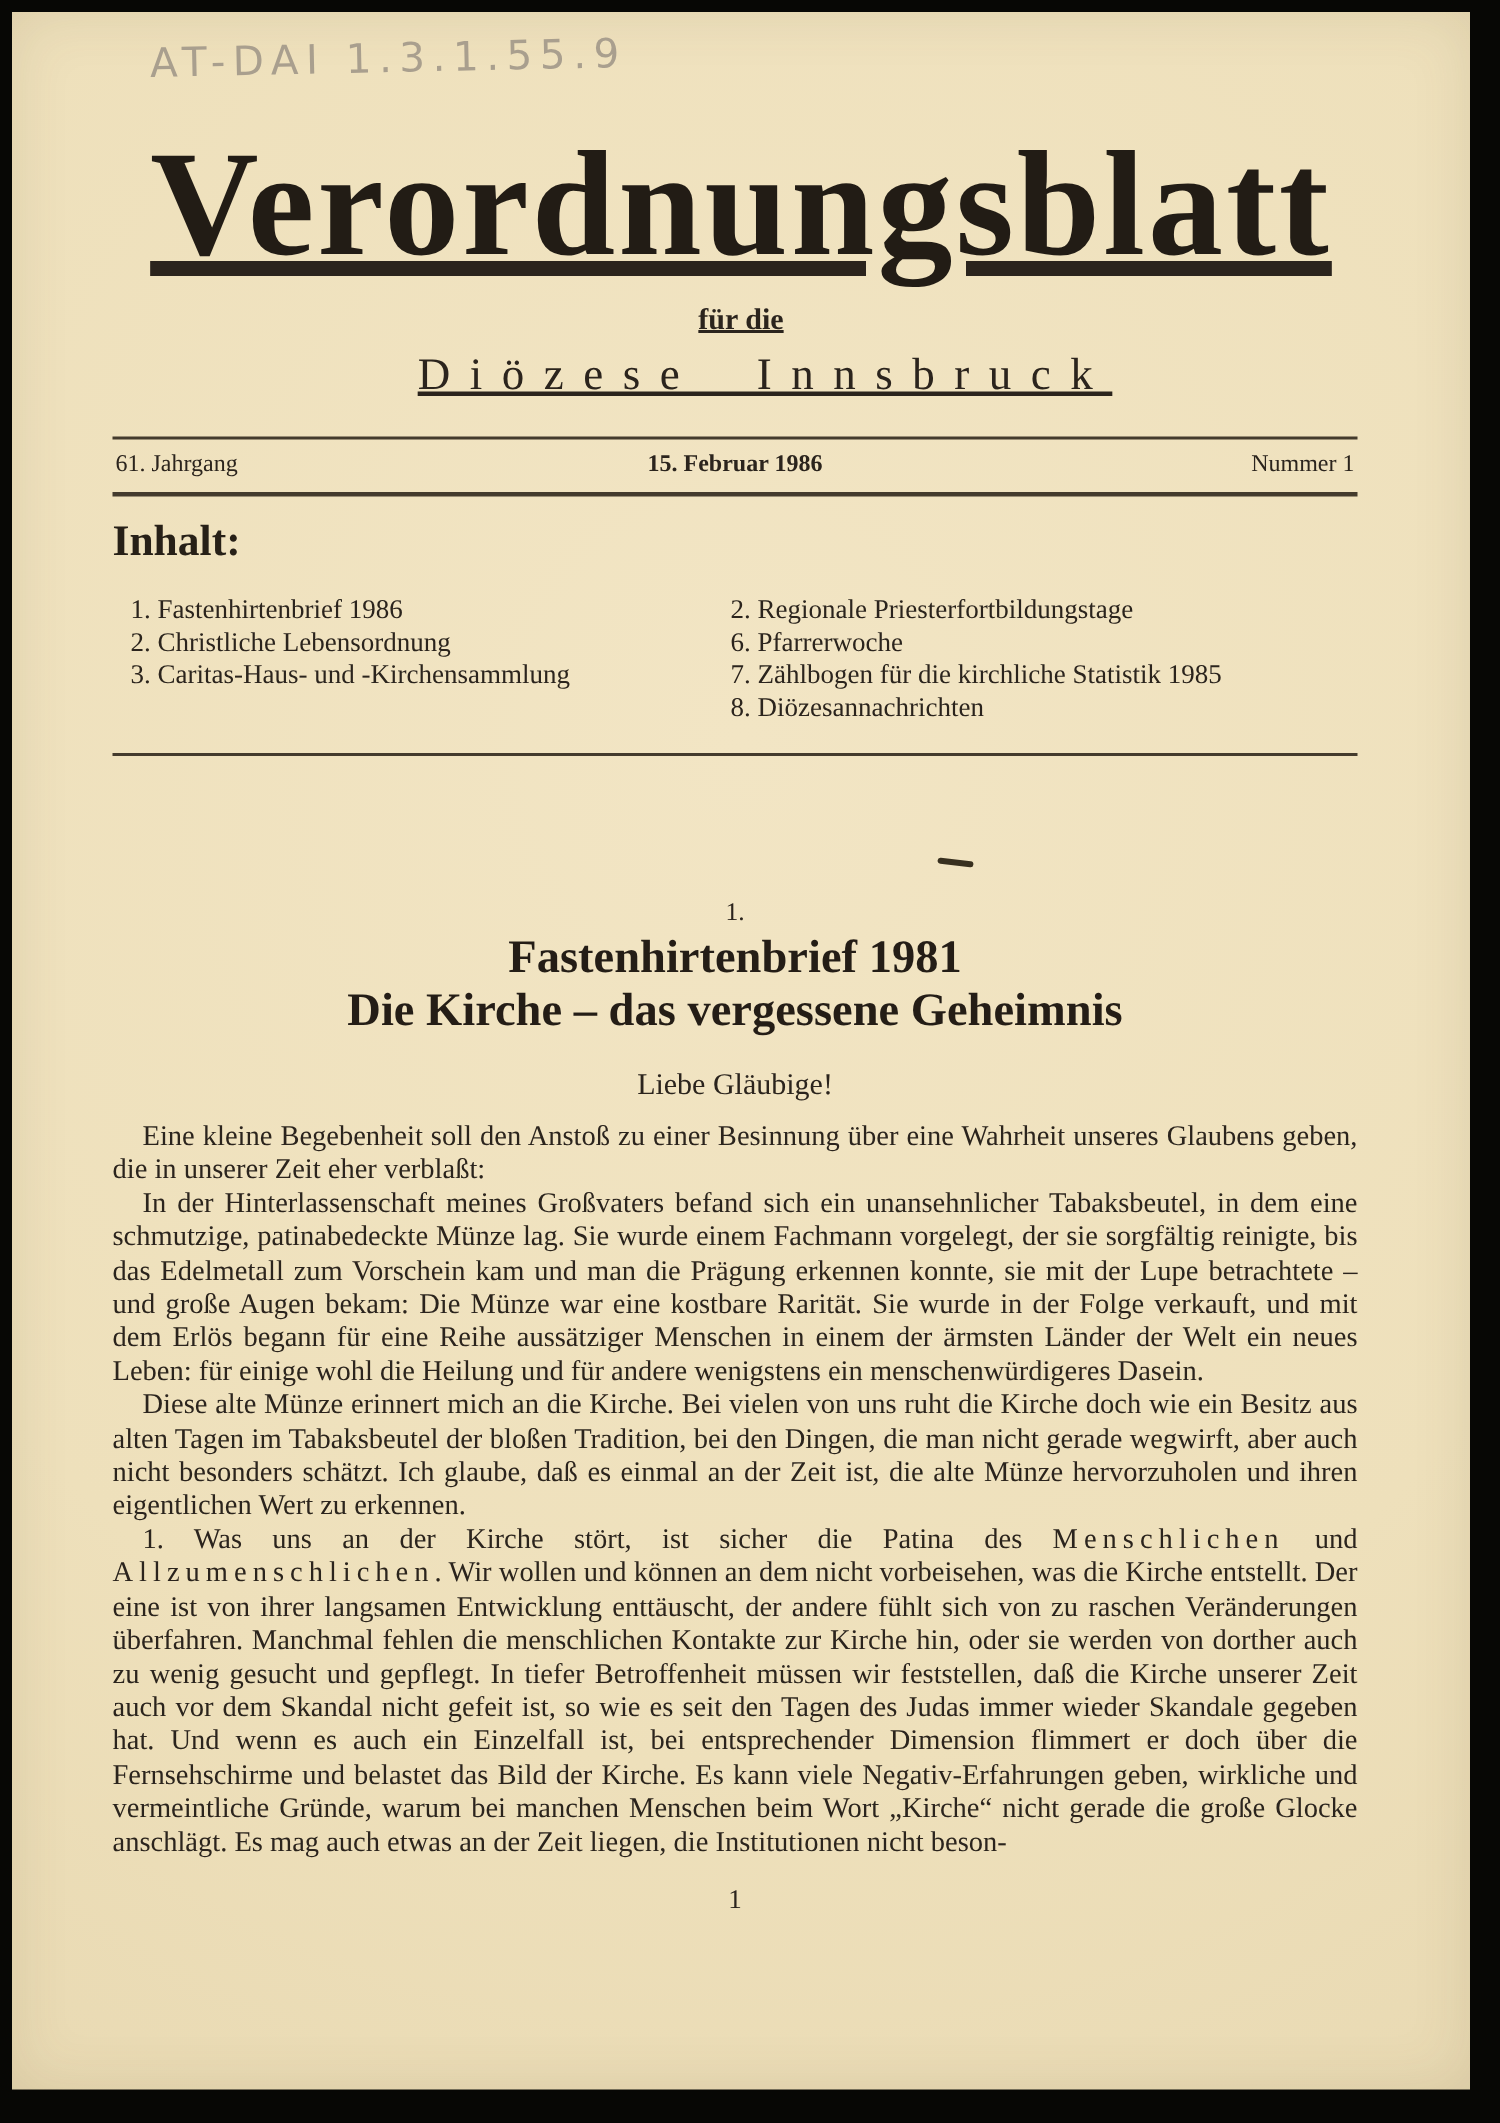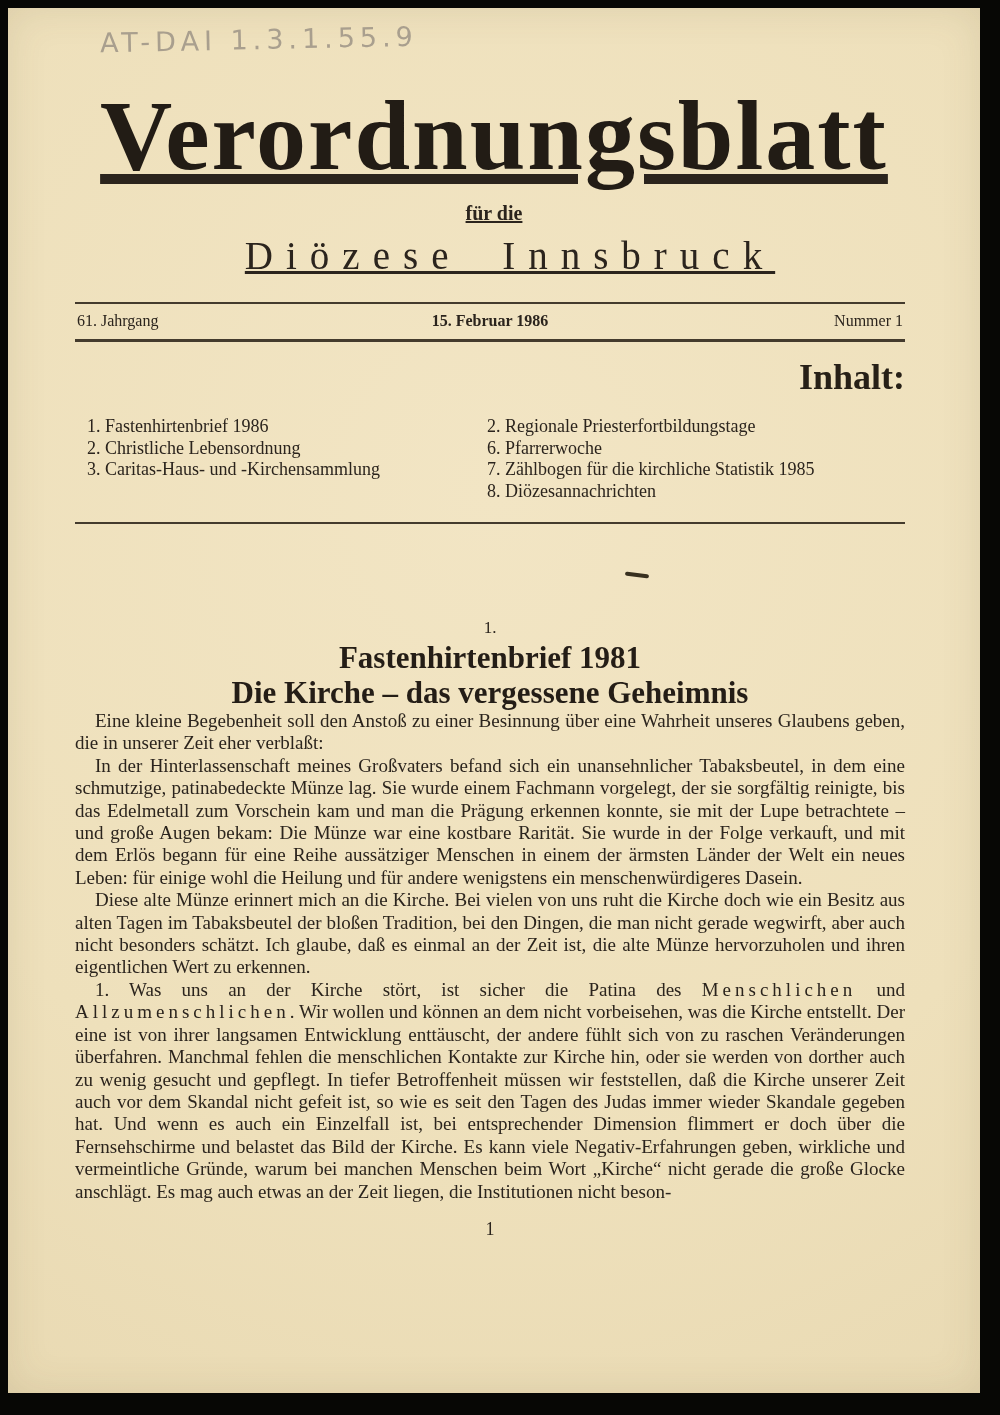--- a/index.html
+++ b/index.html
@@ -54,21 +54,21 @@
     white-space: nowrap;
   }
   .sub-small {
     margin-top: 16px;
     font-size: 20px;
     font-weight: bold;
     color: #2b241d;
   }
   .sub-large {
     margin-top: 8px;
-    font-size: 39px;
+    font-size: 30px;
     letter-spacing: 13px;
     word-spacing: 18px;
     color: #2b241d;
     padding-left: 32px;
   }
   .content {
     margin-left: 67px;
     width: 830px;
     position: relative;
   }
@@ -79,22 +79,22 @@
     padding: 8px 2px 9px 2px;
     display: flex;
     align-items: baseline;
     font-size: 16px;
   }
   .issue-bar .cell { flex: 1; }
   .issue-bar .c-center { text-align: center; font-weight: bold; }
   .issue-bar .c-right { text-align: right; }
   .toc-heading {
     margin: 14px 0 0 0;
-    text-align: right;
-    font-size: 36px;
+    text-align: left;
+    font-size: 29px;
     font-weight: bold;
     color: #272017;
   }
   .toc {
     margin-top: 18px;
     display: flex;
     font-size: 18px;
   }
   .toc-col {
     list-style: none;
@@ -129,20 +129,21 @@
     font-size: 31px;
     line-height: 35px;
     font-weight: bold;
     color: #241d16;
   }
   .salutation {
     margin-top: 22px;
     font-size: 20px;
   }
   .body-text {
+    margin-top: 12px;
     font-size: 19px;
     line-height: 22.4px;
     text-align: justify;
   }
   .body-text p {
     margin: 0;
     text-indent: 20px;
   }
   .spaced { letter-spacing: 4px; }
   .page-num {
@@ -187,20 +188,21 @@
           <li>7. Zählbogen für die kirchliche Statistik 1985</li>
           <li>8. Diözesannachrichten</li>
         </ul>
       </div>
 
       <hr class="rule">
 
       <div class="article-head">
         <div class="sec-num">1.</div>
         <h3 class="art-title"><span>Fastenhirtenbrief 1981</span><br><span>Die Kirche – das vergessene Geheimnis</span></h3>
+        <div class="salutation">Liebe Gläubige!</div>
       </div>
 
       <div class="body-text">
         <p>Eine kleine Begebenheit soll den Anstoß zu einer Besinnung über eine Wahrheit unseres Glaubens geben, die in unserer Zeit eher verblaßt:</p>
         <p>In der Hinterlassenschaft meines Großvaters befand sich ein unansehnlicher Tabaksbeutel, in dem eine schmutzige, patinabedeckte Münze lag. Sie wurde einem Fachmann vorgelegt, der sie sorgfältig reinigte, bis das Edelmetall zum Vorschein kam und man die Prägung erkennen konnte, sie mit der Lupe betrachtete – und große Augen bekam: Die Münze war eine kostbare Rarität. Sie wurde in der Folge verkauft, und mit dem Erlös begann für eine Reihe aussätziger Menschen in einem der ärmsten Länder der Welt ein neues Leben: für einige wohl die Heilung und für andere wenigstens ein menschenwürdigeres Dasein.</p>
         <p>Diese alte Münze erinnert mich an die Kirche. Bei vielen von uns ruht die Kirche doch wie ein Besitz aus alten Tagen im Tabaksbeutel der bloßen Tradition, bei den Dingen, die man nicht gerade wegwirft, aber auch nicht besonders schätzt. Ich glaube, daß es einmal an der Zeit ist, die alte Münze hervorzuholen und ihren eigentlichen Wert zu erkennen.</p>
         <p><span>1. Was uns an der Kirche stört, ist sicher die Patina des </span><span class="spaced">Menschlichen</span><span> und </span><span class="spaced">Allzumenschlichen</span><span>. Wir wollen und können an dem nicht vorbeisehen, was die Kirche entstellt. Der eine ist von ihrer langsamen Entwicklung enttäuscht, der andere fühlt sich von zu raschen Veränderungen überfahren. Manchmal fehlen die menschlichen Kontakte zur Kirche hin, oder sie werden von dorther auch zu wenig gesucht und gepflegt. In tiefer Betroffenheit müssen wir feststellen, daß die Kirche unserer Zeit auch vor dem Skandal nicht gefeit ist, so wie es seit den Tagen des Judas immer wieder Skandale gegeben hat. Und wenn es auch ein Einzelfall ist, bei entsprechender Dimension flimmert er doch über die Fernsehschirme und belastet das Bild der Kirche. Es kann viele Negativ-Erfahrungen geben, wirkliche und vermeintliche Gründe, warum bei manchen Menschen beim Wort „Kirche“ nicht gerade die große Glocke anschlägt. Es mag auch etwas an der Zeit liegen, die Institutionen nicht beson-</span></p>
       </div>
 
       <div class="page-num">1</div>

